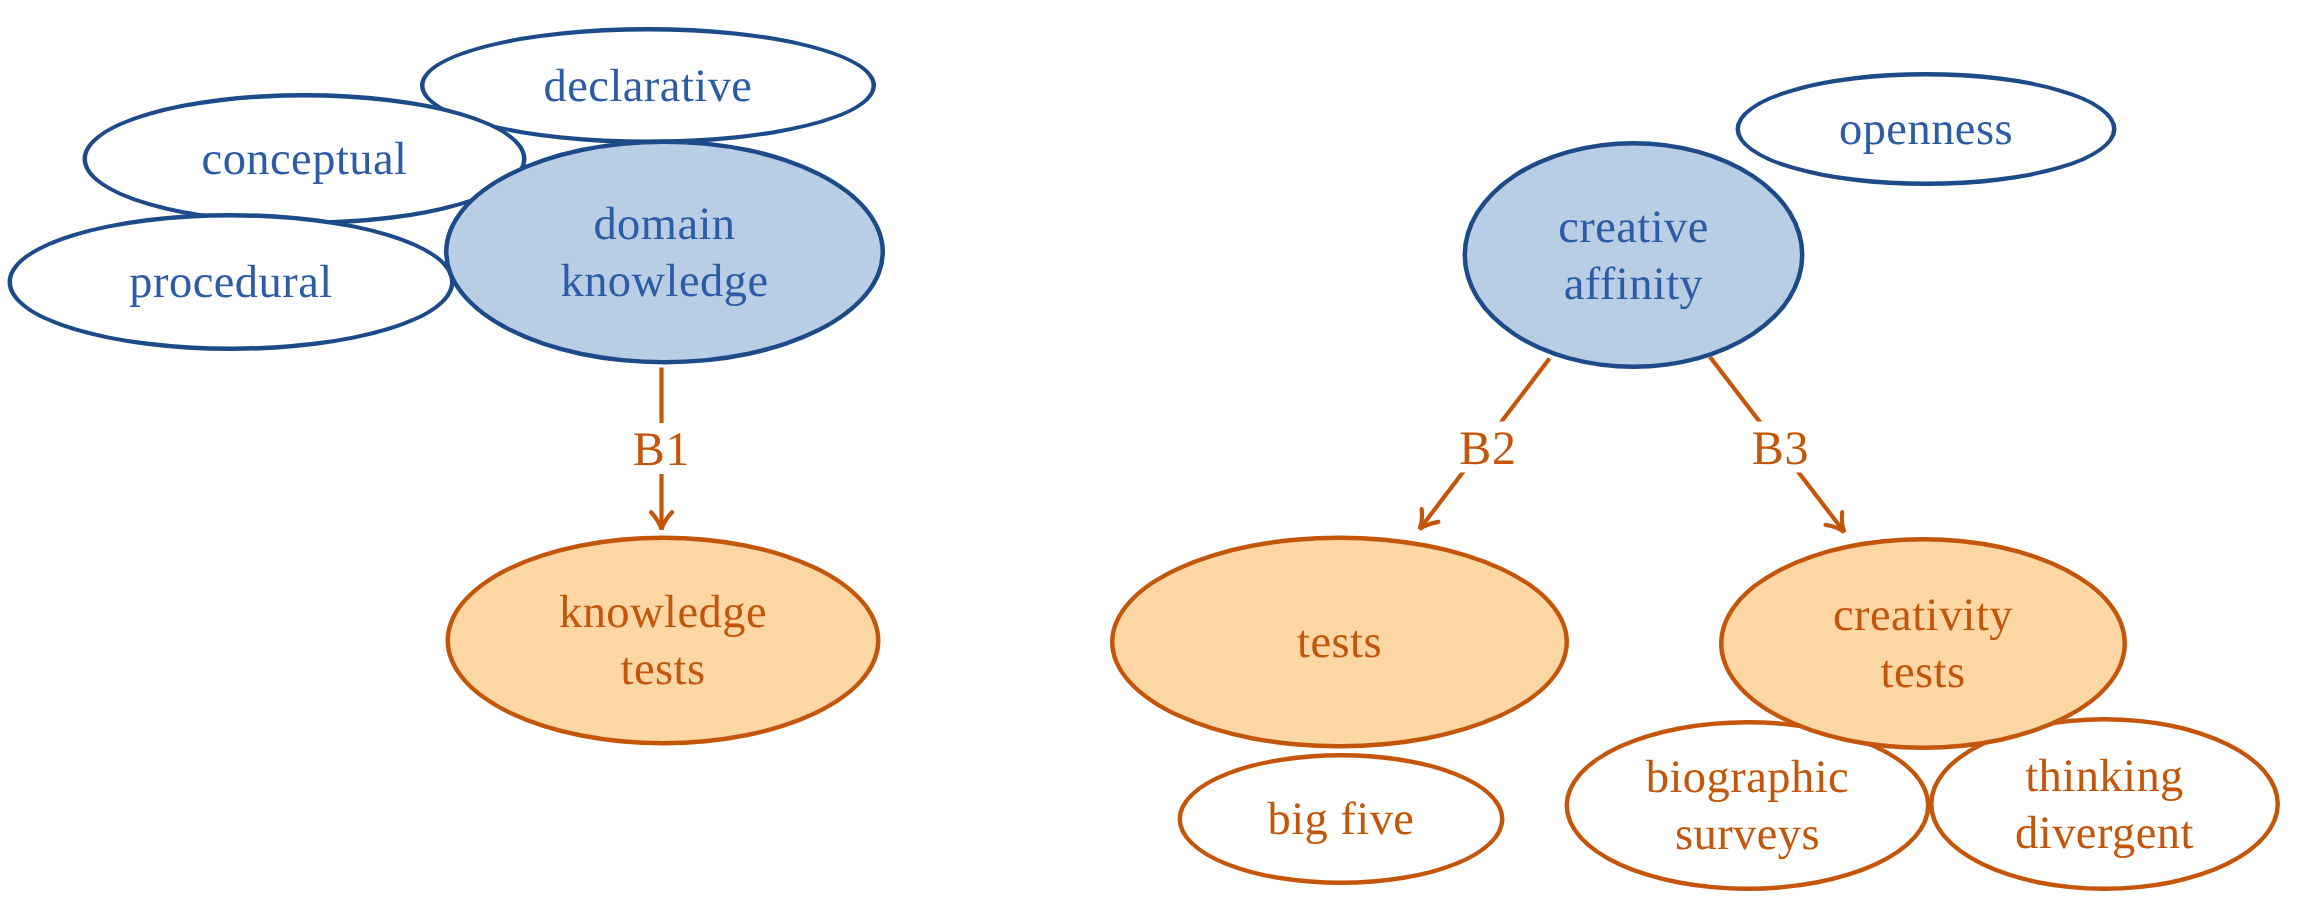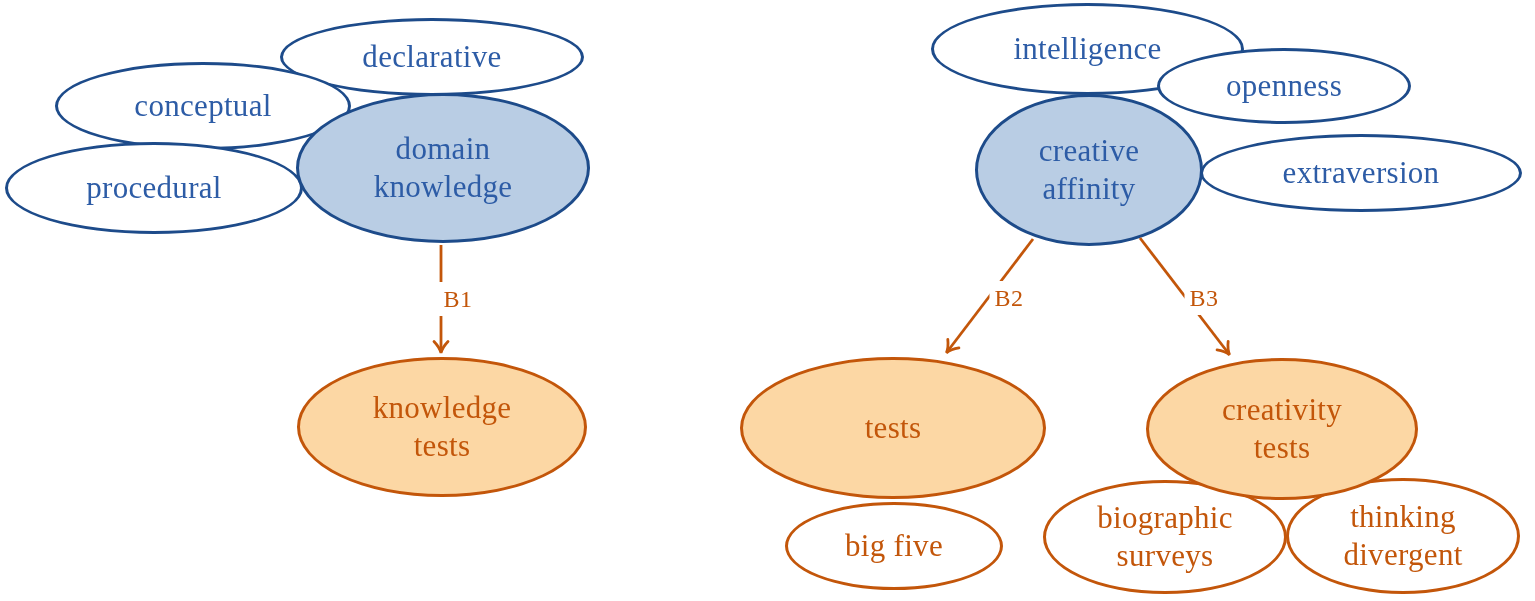--- a/index.html
+++ b/index.html
@@ -80,25 +80,24 @@
     stroke: var(--orange);
     stroke-width: 2.8;
     fill: none;
     stroke-linecap: round;
   }
   .edge-label {
     position: absolute;
     transform: translate(-50%, -50%);
     background: var(--white-fill);
     color: var(--orange);
-    font-size: 24px;
+    font-size: 32px;
     line-height: 34px;
     padding: 0 5px;
     letter-spacing: 0.5px;
-    margin-left: 17px;
   }
   #lab-b1 { left: 441px;  top: 299px; }
   #lab-b2 { left: 992px;  top: 298px; }
   #lab-b3 { left: 1187px; top: 298px; }
 </style>
 </head>
 <body>
 
 <div id="canvas">
 
@@ -109,28 +108,22 @@
     <span>conceptual</span>
   </div>
   <div class="node blue" id="n-procedural">
     <span>procedural</span>
   </div>
   <div class="node blue-filled" id="n-domain-knowledge">
     <span>domain</span>
     <span>knowledge</span>
   </div>
 
-  <div class="node blue" id="n-intelligence">
-    <span>intelligence</span>
-  </div>
   <div class="node blue" id="n-openness">
     <span>openness</span>
-  </div>
-  <div class="node blue" id="n-extraversion">
-    <span>extraversion</span>
   </div>
   <div class="node blue-filled" id="n-creative-affinity">
     <span>creative</span>
     <span>affinity</span>
   </div>
 
   <div class="node orange" id="n-big-five">
     <span>big five</span>
   </div>
   <div class="node orange" id="n-biographic-surveys">

